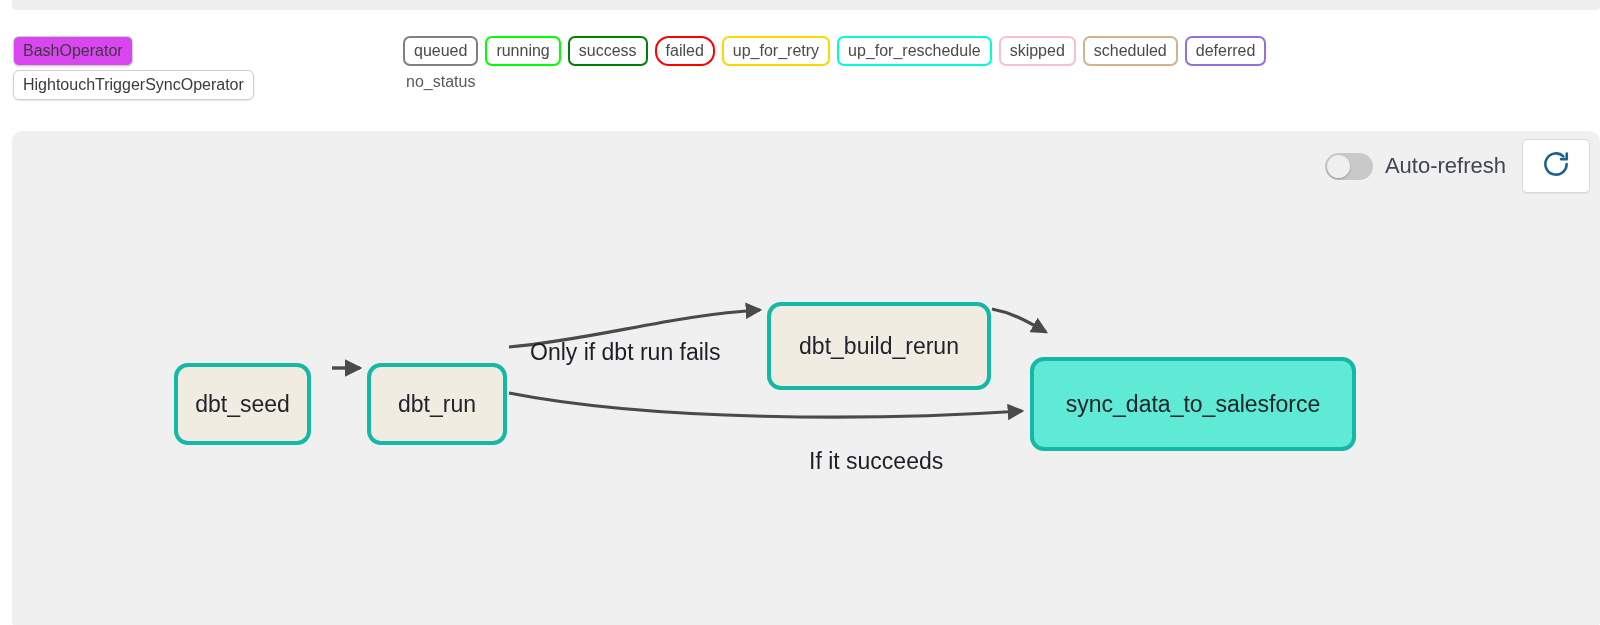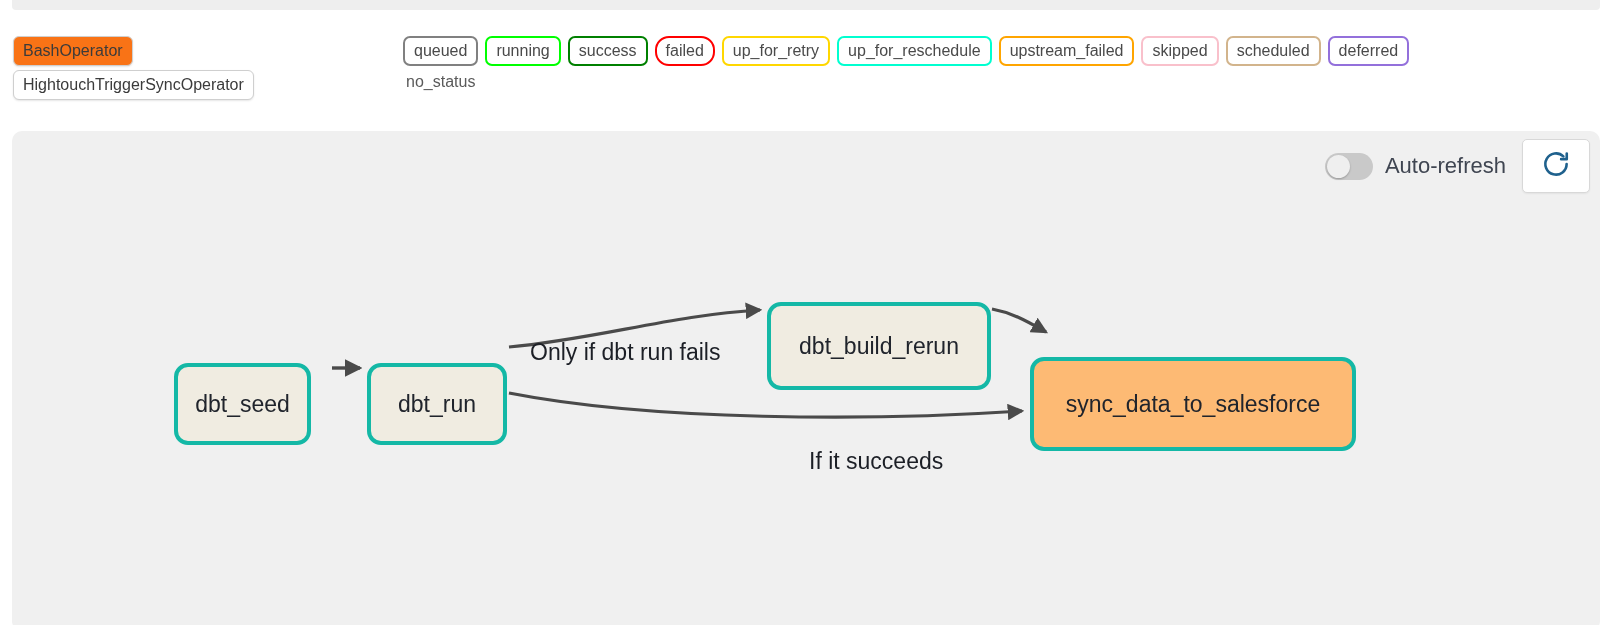--- a/index.html
+++ b/index.html
@@ -55,21 +55,21 @@
     border: 1px solid #cfcfcf;
     border-radius: 6px;
     padding: 4px 9px 5px 9px;
     font-size: 16px;
     line-height: 19px;
     color: #3b3b3b;
     white-space: nowrap;
     background: #ffffff;
     box-shadow: 0 1px 2px rgba(0,0,0,0.10);
   }
-  .op-chip.beige { background: #f97316; }
+  .op-chip.beige { background: #d946ef; }
 
   .status-legend {
     position: absolute;
     left: 403px;
     top: 26px;
     display: flex;
     flex-direction: row;
     align-items: flex-start;
     gap: 7px;
   }
@@ -174,21 +174,21 @@
     display: flex;
     align-items: center;
     justify-content: center;
     box-sizing: border-box;
     font-size: 23px;
     color: #20242c;
     white-space: nowrap;
     margin-top: 36px;
   }
   .node.beige { background: #f0ece1; }
-  .node.white { background: #fdba74; }
+  .node.white { background: #5eead4; }
 
   .edge-label {
     position: absolute;
     font-size: 23px;
     color: #1c1f26;
     white-space: nowrap;
   }
 
   .svg-layer {
     position: absolute;
@@ -233,23 +233,20 @@
       </div>
 
       <div class="status-col">
         <div class="status-chip" id="chip-4" style="border-color: rgb(255, 215, 0);">up_for_retry</div>
       </div>
 
       <div class="status-col">
         <div class="status-chip" id="chip-5" style="border-color: rgb(0, 255, 208);">up_for_reschedule</div>
       </div>
 
-      <div class="status-col">
-        <div class="status-chip" id="chip-6" style="border-color: rgb(255, 165, 0);">upstream_failed</div>
-      </div>
 
       <div class="status-col">
         <div class="status-chip" id="chip-7" style="border-color: rgb(249, 192, 203);">skipped</div>
       </div>
 
       <div class="status-col">
         <div class="status-chip" id="chip-8" style="border-color: rgb(210, 180, 140);">scheduled</div>
       </div>
 
       <div class="status-col">

